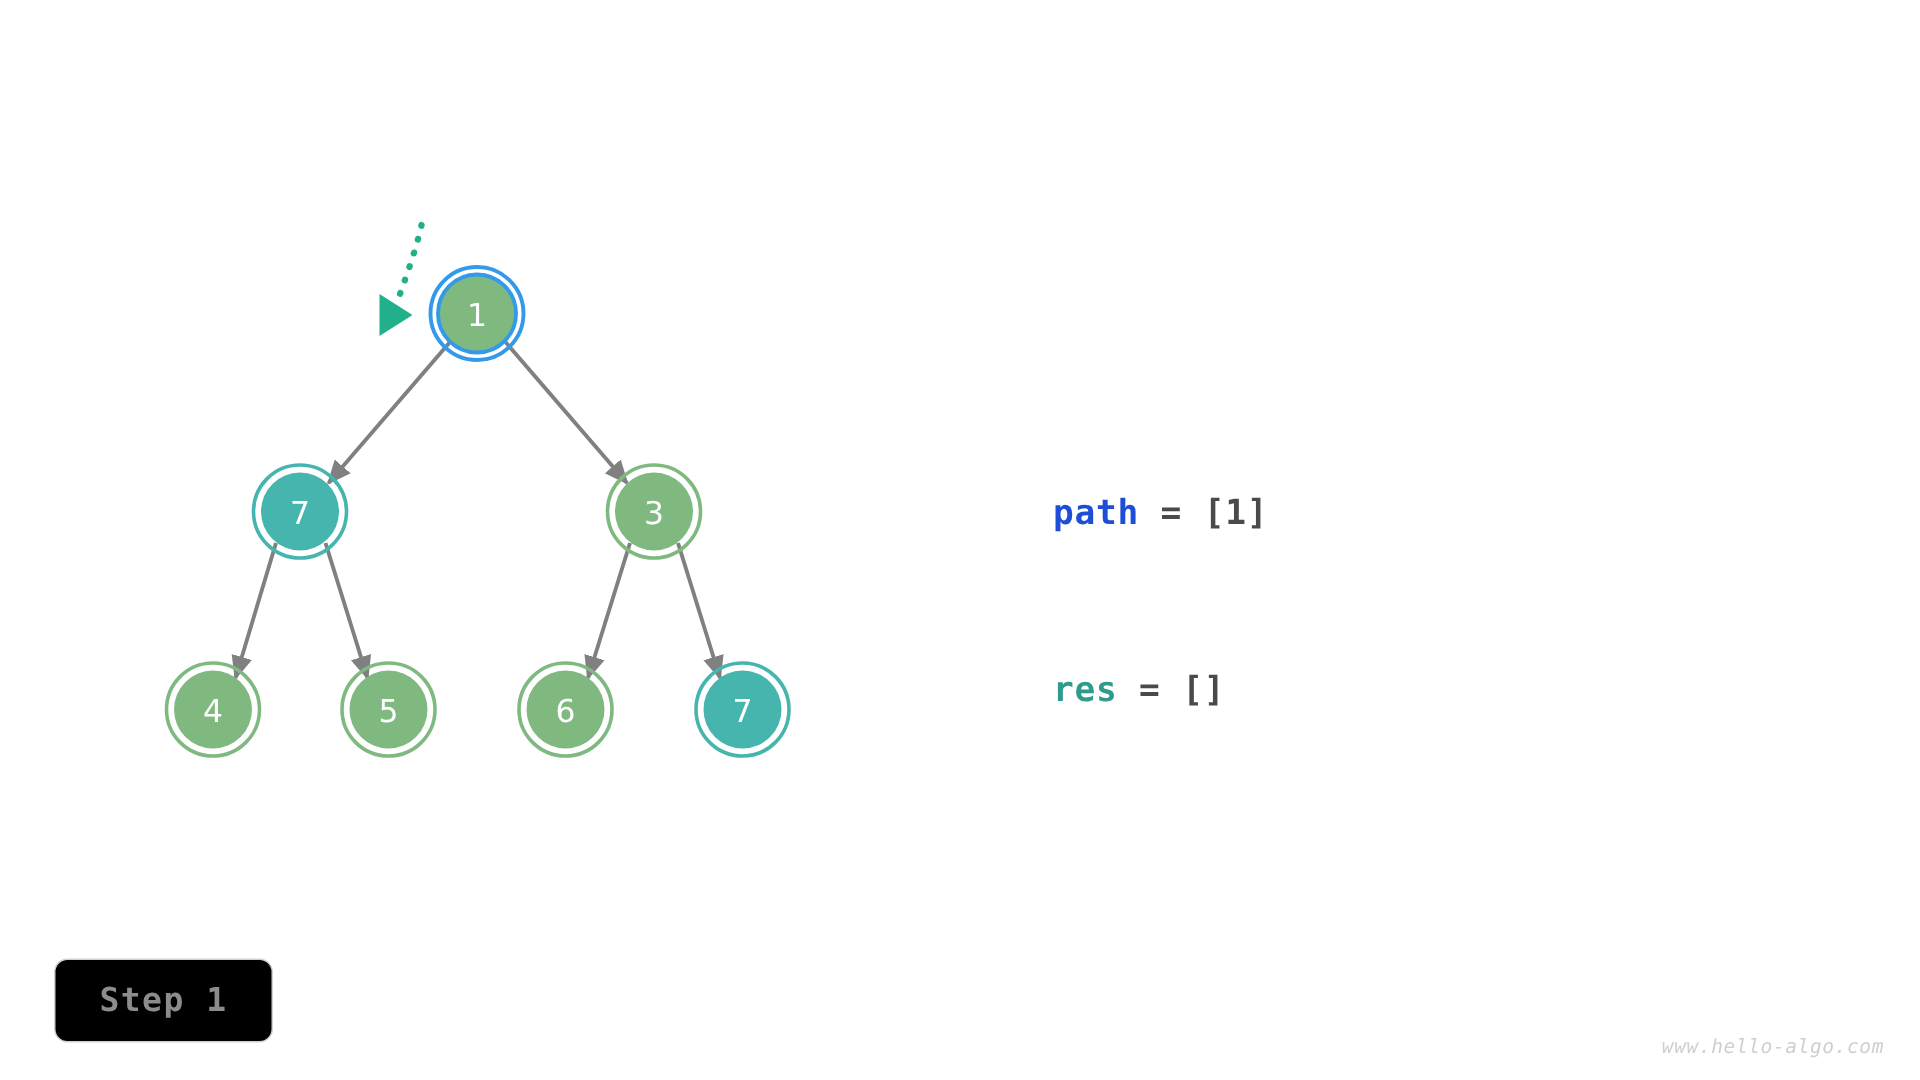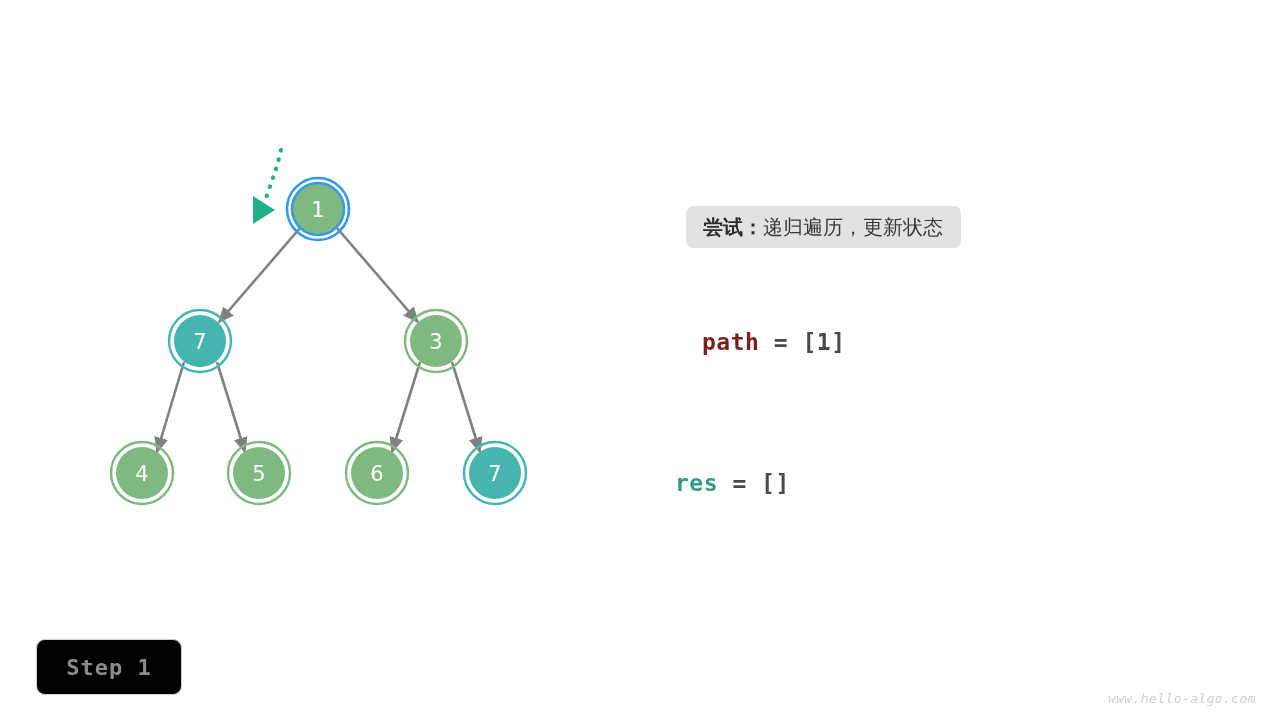--- a/index.html
+++ b/index.html
@@ -75,25 +75,24 @@
     white-space: pre;
     letter-spacing: 0.5px;
   }
   #path-row {
     position: absolute;
     left: 702px;
     top: 329px;
   }
   #res-row {
     position: absolute;
-    left: 675px;
+    left: 702px;
     top: 447px;
-    margin-top: 23px;
-  }
-  .var-path { color: #7f1d1d; }
+  }
+  .var-path { color: #1d4ed8; }
   .var-res  { color: #2e9b8c; }
   .code-op  { color: #4a4a4a; font-weight: bold; }
   .code-val { color: #4a4a4a; font-weight: bold; }
 
   
   #step-badge {
     position: absolute;
     left: 36px;
     top: 639px;
     width: 144px;
@@ -190,23 +189,20 @@
       <g class="node-group">
         <circle cx="495" cy="473" r="31" fill="none" stroke="#45b5ae" stroke-width="2.4"></circle>
         <circle cx="495" cy="473" r="26" fill="#45b5ae"></circle>
         <text class="node-label" x="495" y="474">7</text>
       </g>
     </g>
   </svg>
 </div>
 
 <div id="info-panel">
-  <div id="try-row" class="info-line">
-    <span class="lbl">尝试：</span><span>递归遍历，更新状态</span>
-  </div>
 </div>
 
 <div id="path-row" class="code-row"><span class="var-path">path</span><span class="code-op"> = </span><span class="code-val">[1]</span></div>
 
 <div id="res-row" class="code-row"><span class="var-res">res</span><span class="code-op"> = </span><span class="code-val">[]</span></div>
 
 <div id="step-badge">
   <span>Step 1</span>
 </div>
 

